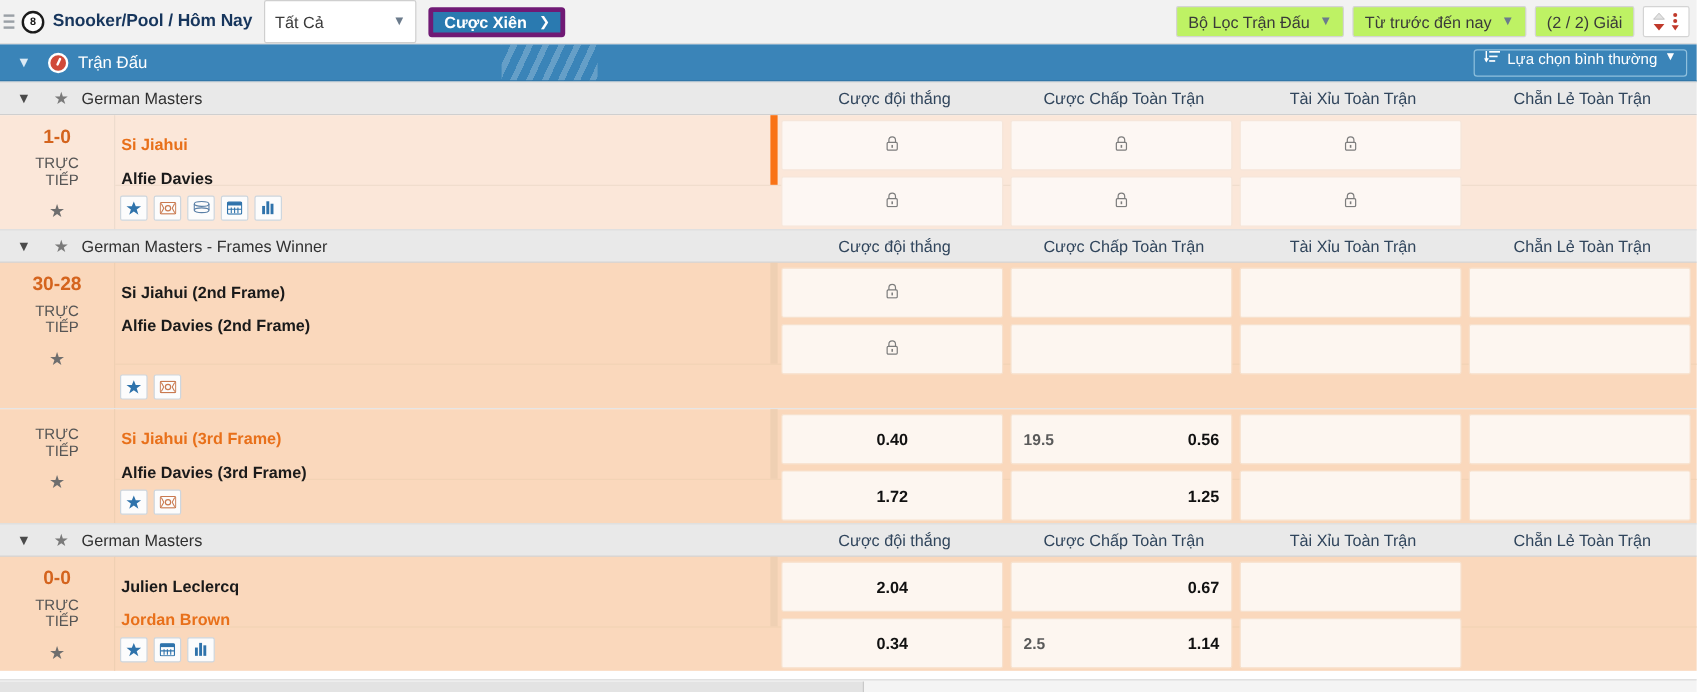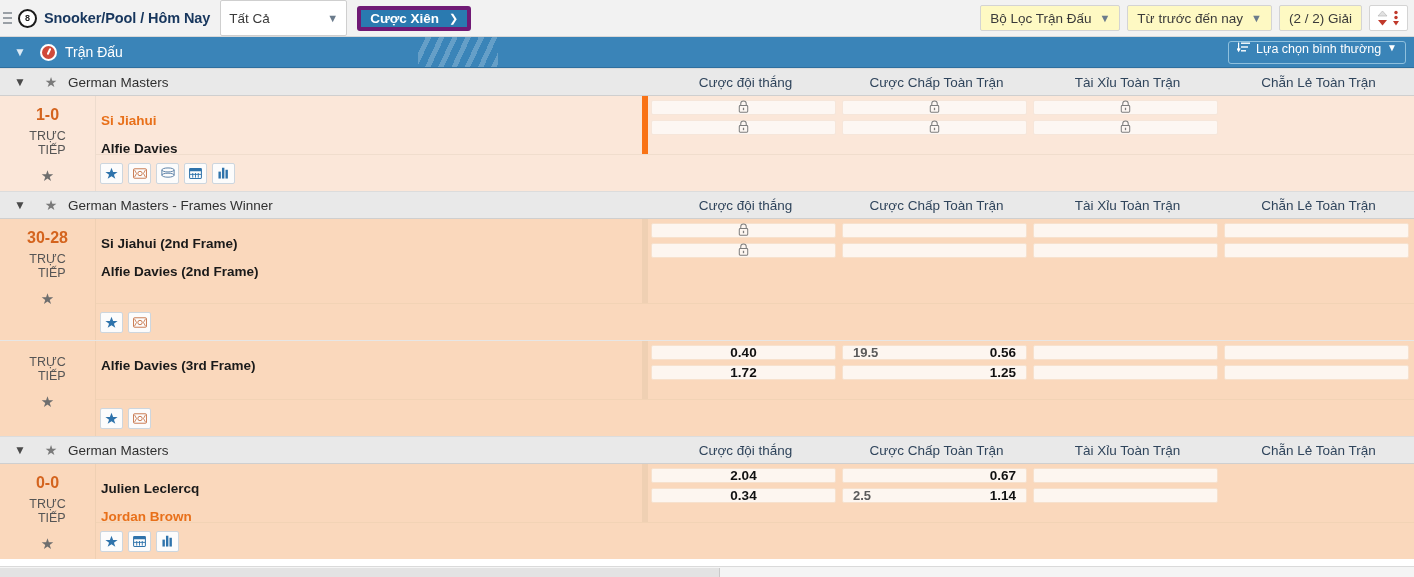--- a/index.html
+++ b/index.html
@@ -46,21 +46,21 @@
   .parlay-btn{
     margin-left:10px; height:25px;
     background:#2a7ab0; border:4px solid #701a75; border-radius:3px;
     color:#fff; font-size:13.5px; font-weight:bold;
     display:flex; align-items:center; gap:10px; padding:0 9px;
     white-space:nowrap;
   }
   .parlay-btn .chev{ font-size:11px; font-weight:normal; }
   .spacer{ flex:1 1 auto; }
   .pill{
-    height:26px; background:#fef9c3; border:1px solid #d4d4d4; border-radius:2px;
+    height:26px; background:#bef264; border:1px solid #d4d4d4; border-radius:2px;
     display:flex; align-items:center; gap:8px; padding:0 9px;
     font-size:13.5px; color:#3a3a3a; margin-left:7px; white-space:nowrap;
   }
   .pill .cv{ color:#6b7b8c; font-size:11px; }
   .sortbox{
     height:26px; width:39px; background:#fff; border:1px solid #d4d4d4;
     border-radius:2px; margin-left:7px; display:flex; align-items:center;
     justify-content:center; gap:4px;
   }
   .sortbox svg{ display:block; }
@@ -134,21 +134,21 @@
     width:552px; flex:0 0 552px; border-right:6px solid #f97316;
     padding:11px 0 0 5px;
   }
   .match.dark .namecol{ border-right-color:#efd0b3; }
   .tname{ font-size:13.5px; font-weight:bold; line-height:28px; color:#1a1a1a; }
   .tname.hi{ color:#e8701a; }
 
   .oddscol{ flex:1 1 auto; display:flex; padding-top:4px; }
   .mkt{ width:191px; flex:0 0 191px; padding:0 3px; }
   .cell{
-    height:15px; margin-bottom:5px; border-radius:2px;
+    height:42px; margin-bottom:5px; border-radius:2px;
     background:#fdf7f3; border:1px solid #f6e6da;
     display:flex; align-items:center; justify-content:space-between;
     padding:0 10px; font-size:13.5px;
   }
   .match.dark .cell{ background:#fdf6f0; border-color:#f7e1cd; }
   .cell.empty{ background:transparent; border-color:transparent; }
   .cell .hdp{ color:#5a5a5a; font-size:13px; font-weight:bold; }
   .cell .od{ color:#111; font-weight:bold; flex:1 1 auto; text-align:right; }
   .cell .od.ctr{ text-align:center; }
   .cell .lock{ width:100%; text-align:center; color:#7d7d7d; font-size:13px; }
@@ -434,20 +434,21 @@
       </div>
       <div class="sep-row"></div>
       <div class="match dark">
         <div class="scorecol">
           <div class="live"><span>TRỰC</span><br><span>TIẾP</span></div>
           <div class="sc-star">★</div>
         </div>
         <div class="body">
           <div class="teams">
             <div class="namecol">
+              <div class="tname hi">Si Jiahui (3rd Frame)</div>
               <div class="tname">Alfie Davies (3rd Frame)</div>
             </div>
             <div class="oddscol">
               <div class="mkt">
                 <div class="cell">
                   <span class="hdp"></span>
                   <span class="od ctr">0.40</span>
                 </div>
                 <div class="cell">
                   <span class="hdp"></span>

